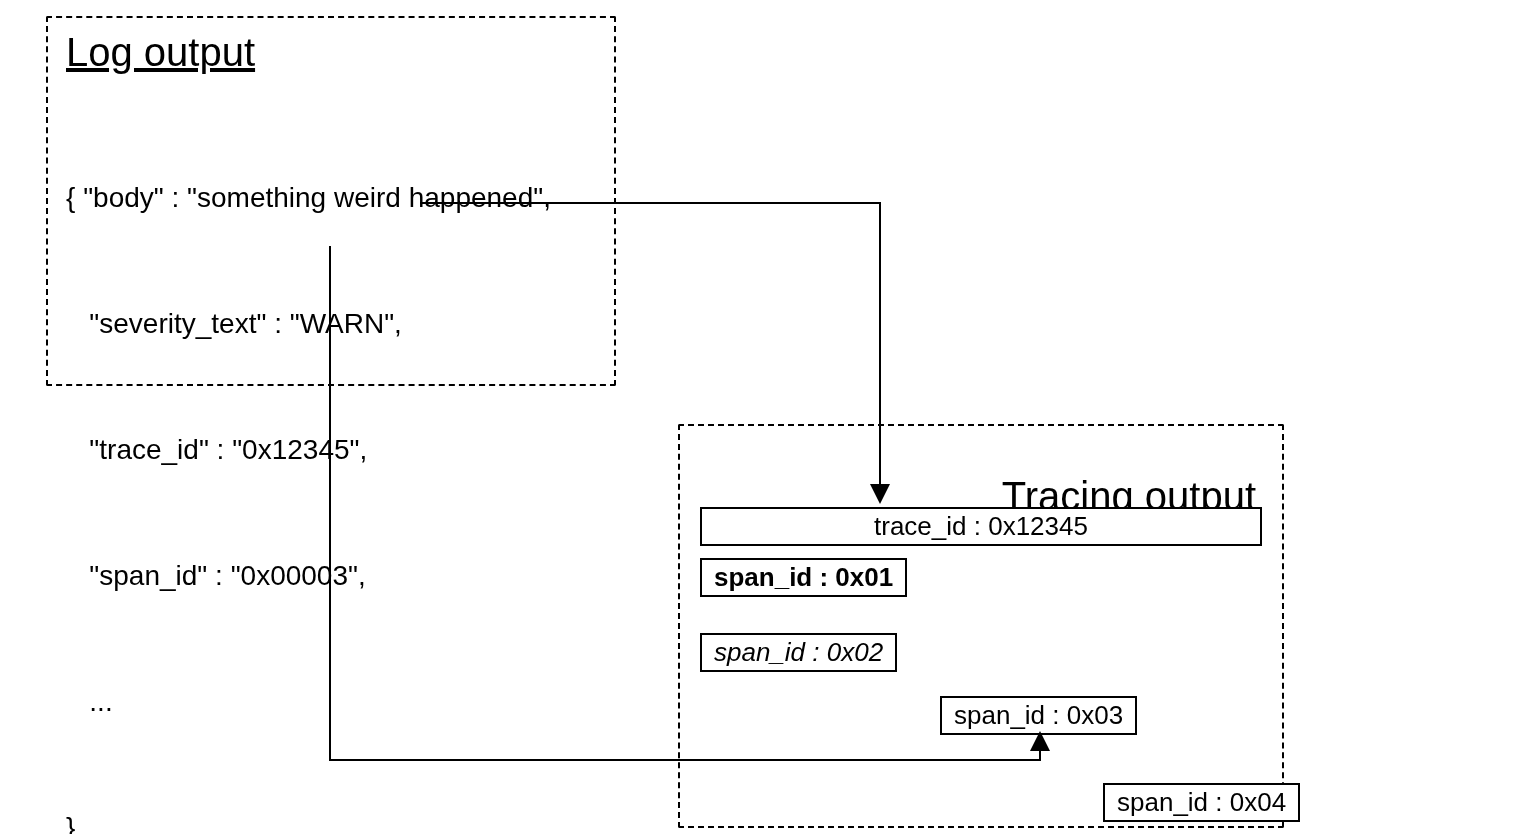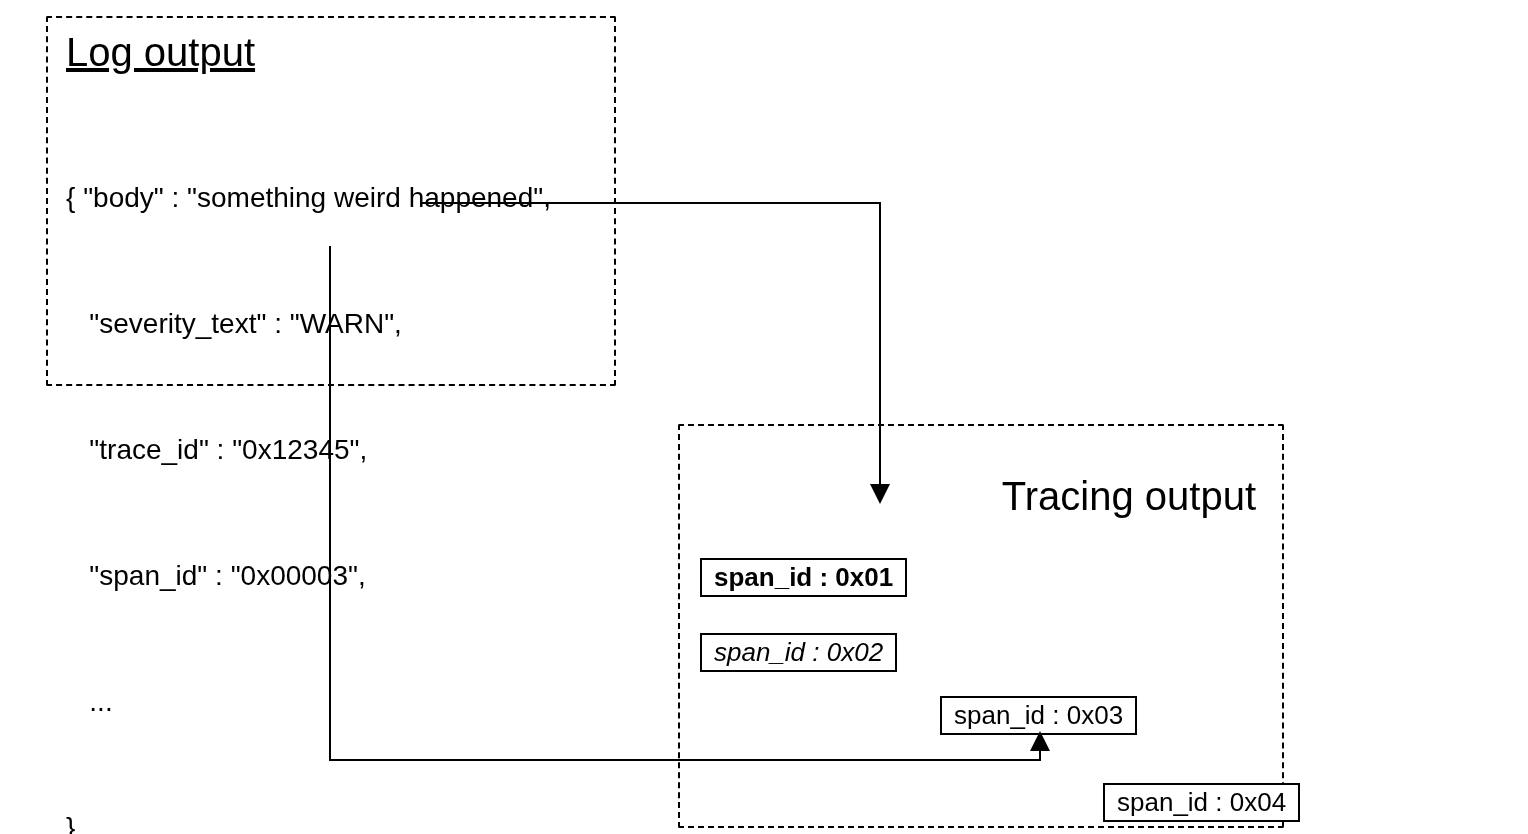--- a/index.html
+++ b/index.html
@@ -78,20 +78,21 @@
     <span class="log-line">   "severity_text" : "WARN",</span>
     <span class="log-line">   "trace_id" : "0x12345",</span>
     <span class="log-line">   "span_id" : "0x00003",</span>
     <span class="log-line">   ...</span>
     <span class="log-line">}</span>
   </div>
 </div>
 
 <div class="dashed-box tracing-box">
   <div class="tracing-title">Tracing output</div>
+  <div class="span-row trace-row">trace_id : 0x12345</div>
   <div class="span-row span1">span_id : 0x01</div>
   <div class="span-row span2">span_id : 0x02</div>
   <div class="span-row span3">span_id : 0x03</div>
   <div class="span-row span4">span_id : 0x04</div>
 </div>
 
 <svg class="arrows">
   <defs>
     <marker id="arrowhead" markerWidth="10" markerHeight="10" refX="8" refY="5" orient="auto">
       <path d="M0,0 L10,5 L0,10 Z" fill="#000"></path>

